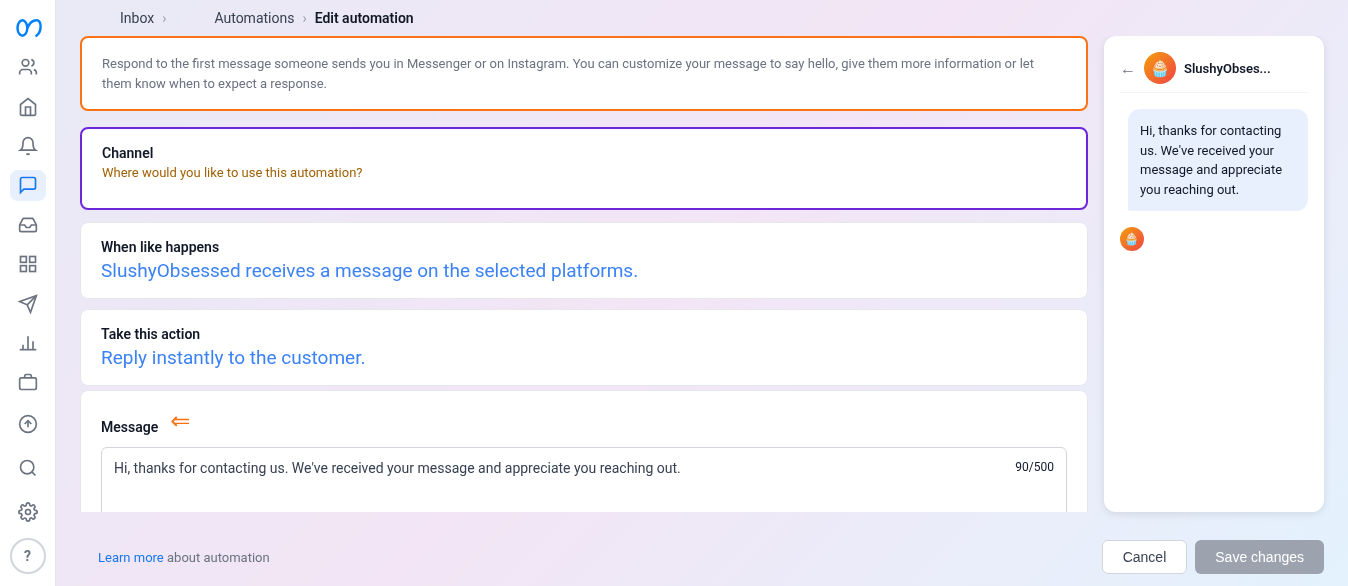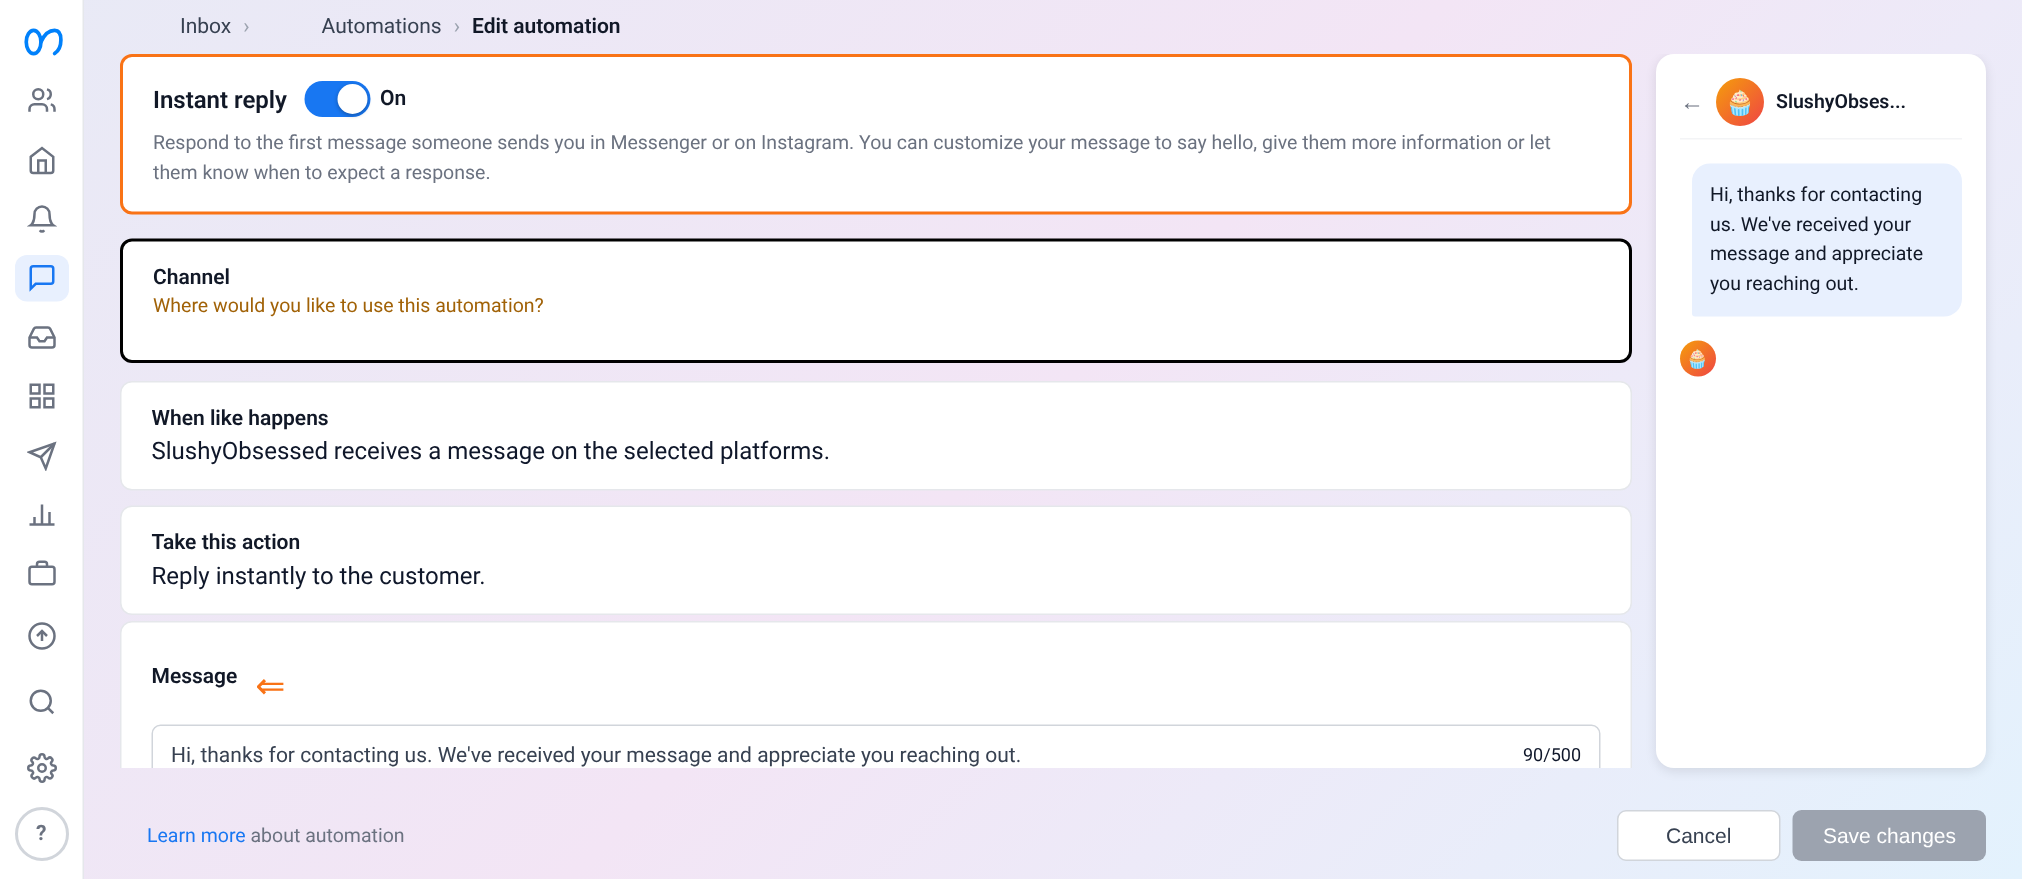--- a/index.html
+++ b/index.html
@@ -145,21 +145,21 @@
     }
     .instant-reply-desc {
       font-size: 13px;
       color: #6b7280;
       line-height: 1.5;
     }
 
     
     .section-card {
       background: white;
-      border: 2px solid #000000;
+      border: 2px solid #6d28d9;
       border-radius: 8px;
       padding: 16px 20px;
       margin-bottom: 12px;
     }
     .section-title {
       font-size: 14px;
       font-weight: 600;
       color: #111827;
       margin-bottom: 4px;
     }
@@ -217,45 +217,44 @@
       padding: 16px 20px;
       margin-bottom: 2px;
     }
     .plain-section-title {
       font-size: 14px;
       font-weight: 600;
       color: #111827;
       margin-bottom: 4px;
     }
     .plain-section-desc {
-      font-size: 16px;
-      color: #0f172a;
+      font-size: 19px;
+      color: #3b82f6;
     }
     .divider-line {
       width: 4px;
       height: 24px;
       background: #d1d5db;
       margin: 4px 0 4px 18px;
       border-radius: 2px;
     }
 
     
     .message-section {
       background: white;
       border: 1px solid #e5e7eb;
       border-radius: 8px;
       padding: 16px 20px;
       margin-top: 2px;
     }
     .message-header {
       display: flex;
-      align-items: flex-start;
+      align-items: flex-end;
       gap: 12px;
       margin-bottom: 12px;
-      margin-top: 12px;
     }
     .message-title {
       font-size: 14px;
       font-weight: 600;
       color: #111827;
     }
     .arrow-icon {
       font-size: 24px;
       color: #f97316;
     }
@@ -373,21 +372,21 @@
     .footer-link {
       color: #1877f2;
       cursor: pointer;
       text-decoration: none;
     }
     .footer-buttons {
       display: flex;
       gap: 8px;
     }
     .btn-cancel {
-      padding: 8px 32px;
+      padding: 8px 20px;
       border: 1px solid #d1d5db;
       border-radius: 6px;
       background: white;
       font-size: 14px;
       font-weight: 500;
       color: #374151;
       cursor: pointer;
     }
     .btn-save {
       padding: 8px 20px;
@@ -510,30 +509,20 @@
     <span class="breadcrumb-link">Automations</span>
     <span class="breadcrumb-separator">›</span>
     <span class="breadcrumb-current">Edit automation</span>
   </div>
 
   <div class="content-area">
 
     <div class="left-panel">
 
       <div class="instant-reply-card">
-        <div class="instant-reply-header">
-          <span class="instant-reply-title">Instant reply</span>
-          <div class="toggle-container">
-            <div class="toggle">
-              <div class="toggle-slider"></div>
-              <div class="toggle-knob"></div>
-            </div>
-            <span class="toggle-label">On</span>
-          </div>
-        </div>
         <p class="instant-reply-desc">Respond to the first message someone sends you in Messenger or on Instagram. You can customize your message to say hello, give them more information or let them know when to expect a response.</p>
       </div>
 
       <div class="section-card">
         <div class="section-title">Channel</div>
         <div class="section-subtitle">Where would you like to use this automation?</div>
       </div>
 
       <div class="plain-section">
         <div class="plain-section-title">When like happens</div>

